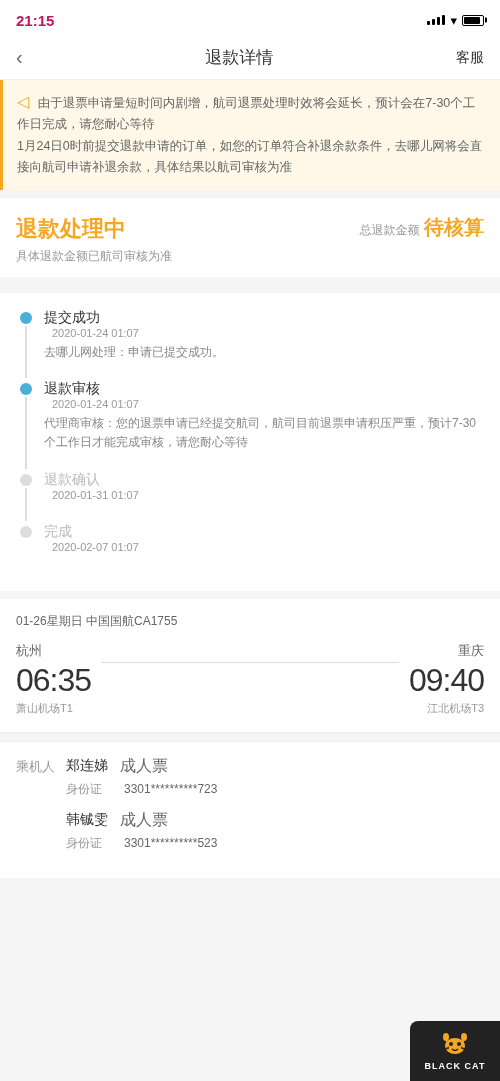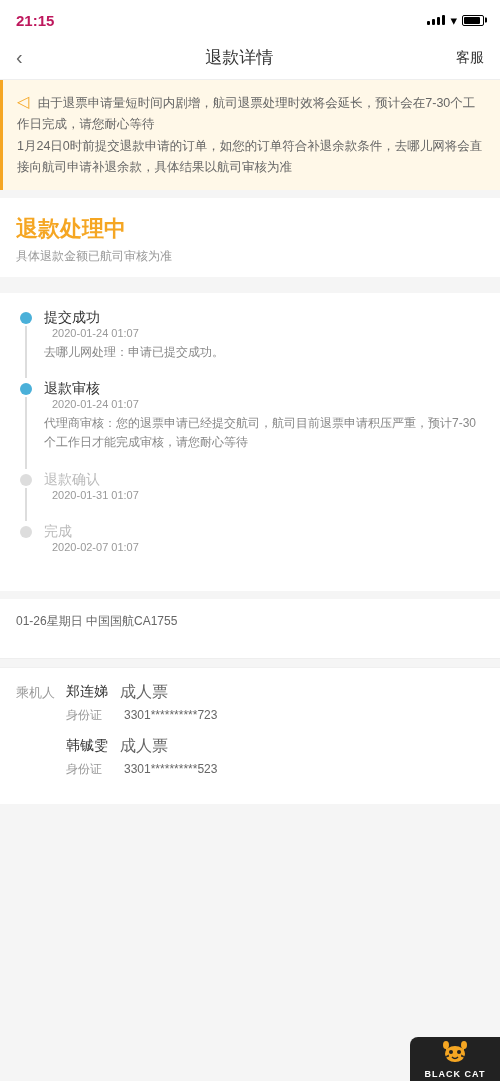--- a/index.html
+++ b/index.html
@@ -344,21 +344,21 @@
       font-size: 12px;
       color: #666;
     }
 
     
     .black-cat-watermark {
       position: absolute;
       bottom: 0;
       right: 0;
       width: 90px;
-      height: 44px;
+      height: 60px;
       background: #222;
       display: flex;
       flex-direction: column;
       align-items: center;
       justify-content: center;
       border-top-left-radius: 8px;
     }
     .black-cat-icon {
       color: #f5a623;
       font-size: 22px;
@@ -398,20 +398,24 @@
 </div>
 
 <div class="notice-banner">
   <span class="notice-icon">◁</span>
   <span class="notice-text">由于退票申请量短时间内剧增，航司退票处理时效将会延长，预计会在7-30个工作日完成，请您耐心等待<br>1月24日0时前提交退款申请的订单，如您的订单符合补退余款条件，去哪儿网将会直接向航司申请补退余款，具体结果以航司审核为准</span>
 </div>
 
 <div class="status-section">
   <div class="status-main">
     <span class="status-label">退款处理中</span>
+    <div class="status-amount-group">
+      <span class="status-amount-label">总退款金额</span>
+      <span class="status-amount-value">待核算</span>
+    </div>
   </div>
   <div class="status-sub">具体退款金额已航司审核为准</div>
 </div>
 
 <div class="divider"></div>
 
 <div class="order-pending">
 
   <div class="timeline">
 
@@ -468,20 +472,35 @@
       </div>
     </div>
 
   </div>
 </div>
 
 <div class="divider"></div>
 
 <div class="flight-info">
   <div class="flight-meta">01-26星期日  中国国航CA1755</div>
+  <div class="flight-route">
+    <div class="flight-city">
+      <div class="flight-city-name">杭州</div>
+      <div class="flight-time">06:35</div>
+      <div class="flight-airport">萧山机场T1</div>
+    </div>
+    <div class="flight-line-center">
+      <div class="flight-divider-line"></div>
+    </div>
+    <div class="flight-city right">
+      <div class="flight-city-name">重庆</div>
+      <div class="flight-time">09:40</div>
+      <div class="flight-airport">江北机场T3</div>
+    </div>
+  </div>
 </div>
 
 <div style="height:1px;background:#eee;"></div>
 
 <div class="passenger-section">
 
   <div class="passenger-row">
     <div class="passenger-label">乘机人</div>
     <div class="passenger-details">
       <div class="passenger-name-row">

